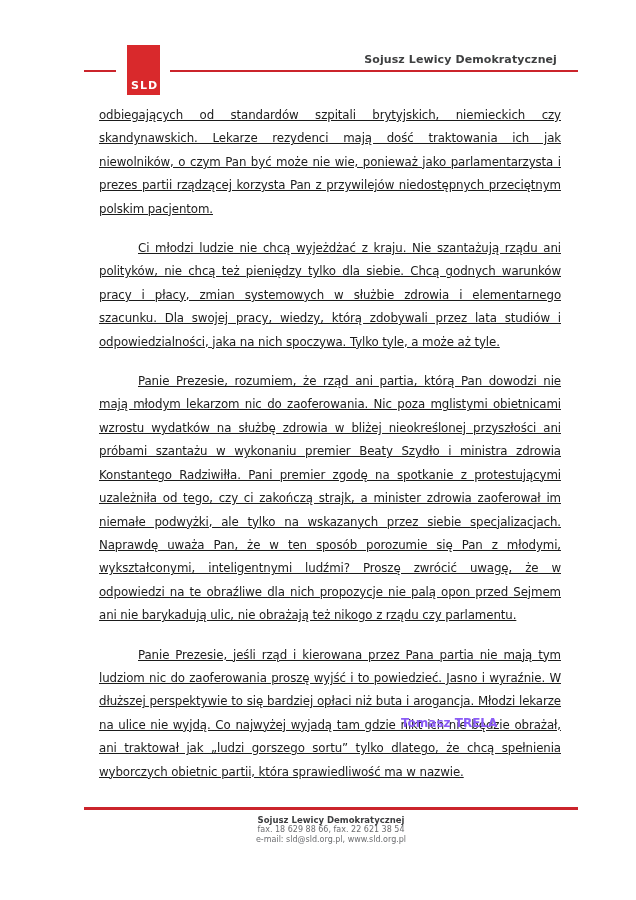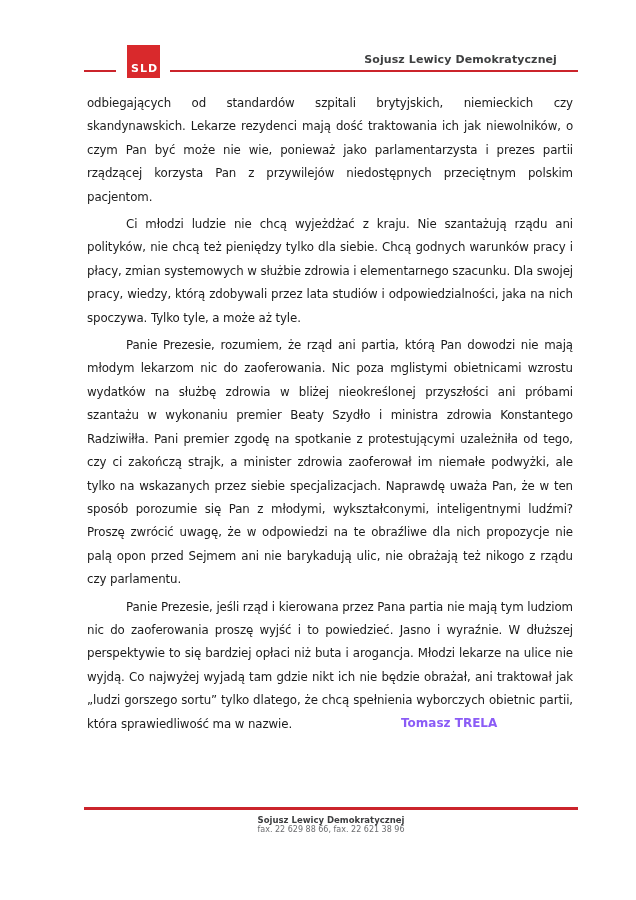--- a/index.html
+++ b/index.html
@@ -8,42 +8,42 @@
     background:#ffffff; overflow:hidden;
     font-family:"DejaVu Sans", sans-serif;
   }
 
   
   .hdr-dash {
     position:absolute; left:84px; top:70px; width:32px; height:2px;
     background:#cb242b;
   }
   .logo {
-    position:absolute; left:127px; top:45px; width:33px; height:33px;
+    position:absolute; left:127px; top:45px; width:33px; height:50px;
     background:#d9292c; color:#ffffff;
     display:flex; align-items:flex-end;
     font-size:11px; font-weight:bold; letter-spacing:1px;
     padding:4px; box-sizing:border-box; padding-left:4px; padding-bottom:3px;
   }
   .hdr-rule {
     position:absolute; left:170px; top:70px; width:408px; height:2px;
     background:#cb242b;
   }
   .hdr-org {
     position:absolute; top:53px; right:79px;
     font-size:11px; font-weight:bold; color:#3f4041; letter-spacing:0.1px;
   }
 
   
   .body-text {
     position:absolute; left:83px; top:88px; width:494px;
     font-size:11.8px; line-height:23.4px; letter-spacing:-0.1px;
     color:#1b1b1b; text-align:justify;
   }
-  .body-text p { margin:4px; text-indent:39px; }
+  .body-text p { margin:16px; text-indent:39px;text-decoration:underline; }
   .body-text p.continuation { text-indent:0; }
 
   
   .signature {
     position:absolute; left:83px; top:716px; width:494px;
     font-size:12px; font-weight:bold; color:#8b5cf6;
     text-indent:318px; white-space:nowrap;
   }
 
   
@@ -76,16 +76,17 @@
     <p>Ci młodzi ludzie nie chcą wyjeżdżać z kraju. Nie szantażują rządu ani polityków, nie chcą też pieniędzy tylko dla siebie. Chcą godnych warunków pracy i płacy, zmian systemowych w służbie zdrowia i elementarnego szacunku. Dla swojej pracy, wiedzy, którą zdobywali przez lata studiów i odpowiedzialności, jaka na nich spoczywa. Tylko tyle, a może aż tyle.</p>
     <p>Panie Prezesie, rozumiem, że rząd ani partia, którą Pan dowodzi nie mają młodym lekarzom nic do zaoferowania. Nic poza mglistymi obietnicami wzrostu wydatków na służbę zdrowia w bliżej nieokreślonej przyszłości ani próbami szantażu w wykonaniu premier Beaty Szydło i ministra zdrowia Konstantego Radziwiłła. Pani premier zgodę na spotkanie z protestującymi uzależniła od tego, czy ci zakończą strajk, a minister zdrowia zaoferował im niemałe podwyżki, ale tylko na wskazanych przez siebie specjalizacjach. Naprawdę uważa Pan, że w ten sposób porozumie się Pan z młodymi, wykształconymi, inteligentnymi ludźmi? Proszę zwrócić uwagę, że w odpowiedzi na te obraźliwe dla nich propozycje nie palą opon przed Sejmem ani nie barykadują ulic, nie obrażają też nikogo z rządu czy parlamentu.</p>
     <p>Panie Prezesie, jeśli rząd i kierowana przez Pana partia nie mają tym ludziom nic do zaoferowania proszę wyjść i to powiedzieć. Jasno i wyraźnie. W dłuższej perspektywie to się bardziej opłaci niż buta i arogancja. Młodzi lekarze na ulice nie wyjdą. Co najwyżej wyjadą tam gdzie nikt ich nie będzie obrażał, ani traktował jak „ludzi gorszego sortu” tylko dlatego, że chcą spełnienia wyborczych obietnic partii, która sprawiedliwość ma w nazwie.</p>
   </div>
 
   <div class="signature">Tomasz TRELA</div>
 
   <div class="ftr-rule"></div>
   <div class="ftr-block">
     <div class="ftr-org">Sojusz Lewicy Demokratycznej</div>
-    <div>fax. 22 629 88 66, fax. 22 621 38 96</div>
+    <div>fax. 18 629 88 66, fax. 22 621 38 54</div>
+    <div>e-mail: sld@sld.org.pl, www.sld.org.pl</div>
   </div>
 
 </div>
 
 </body></html>

